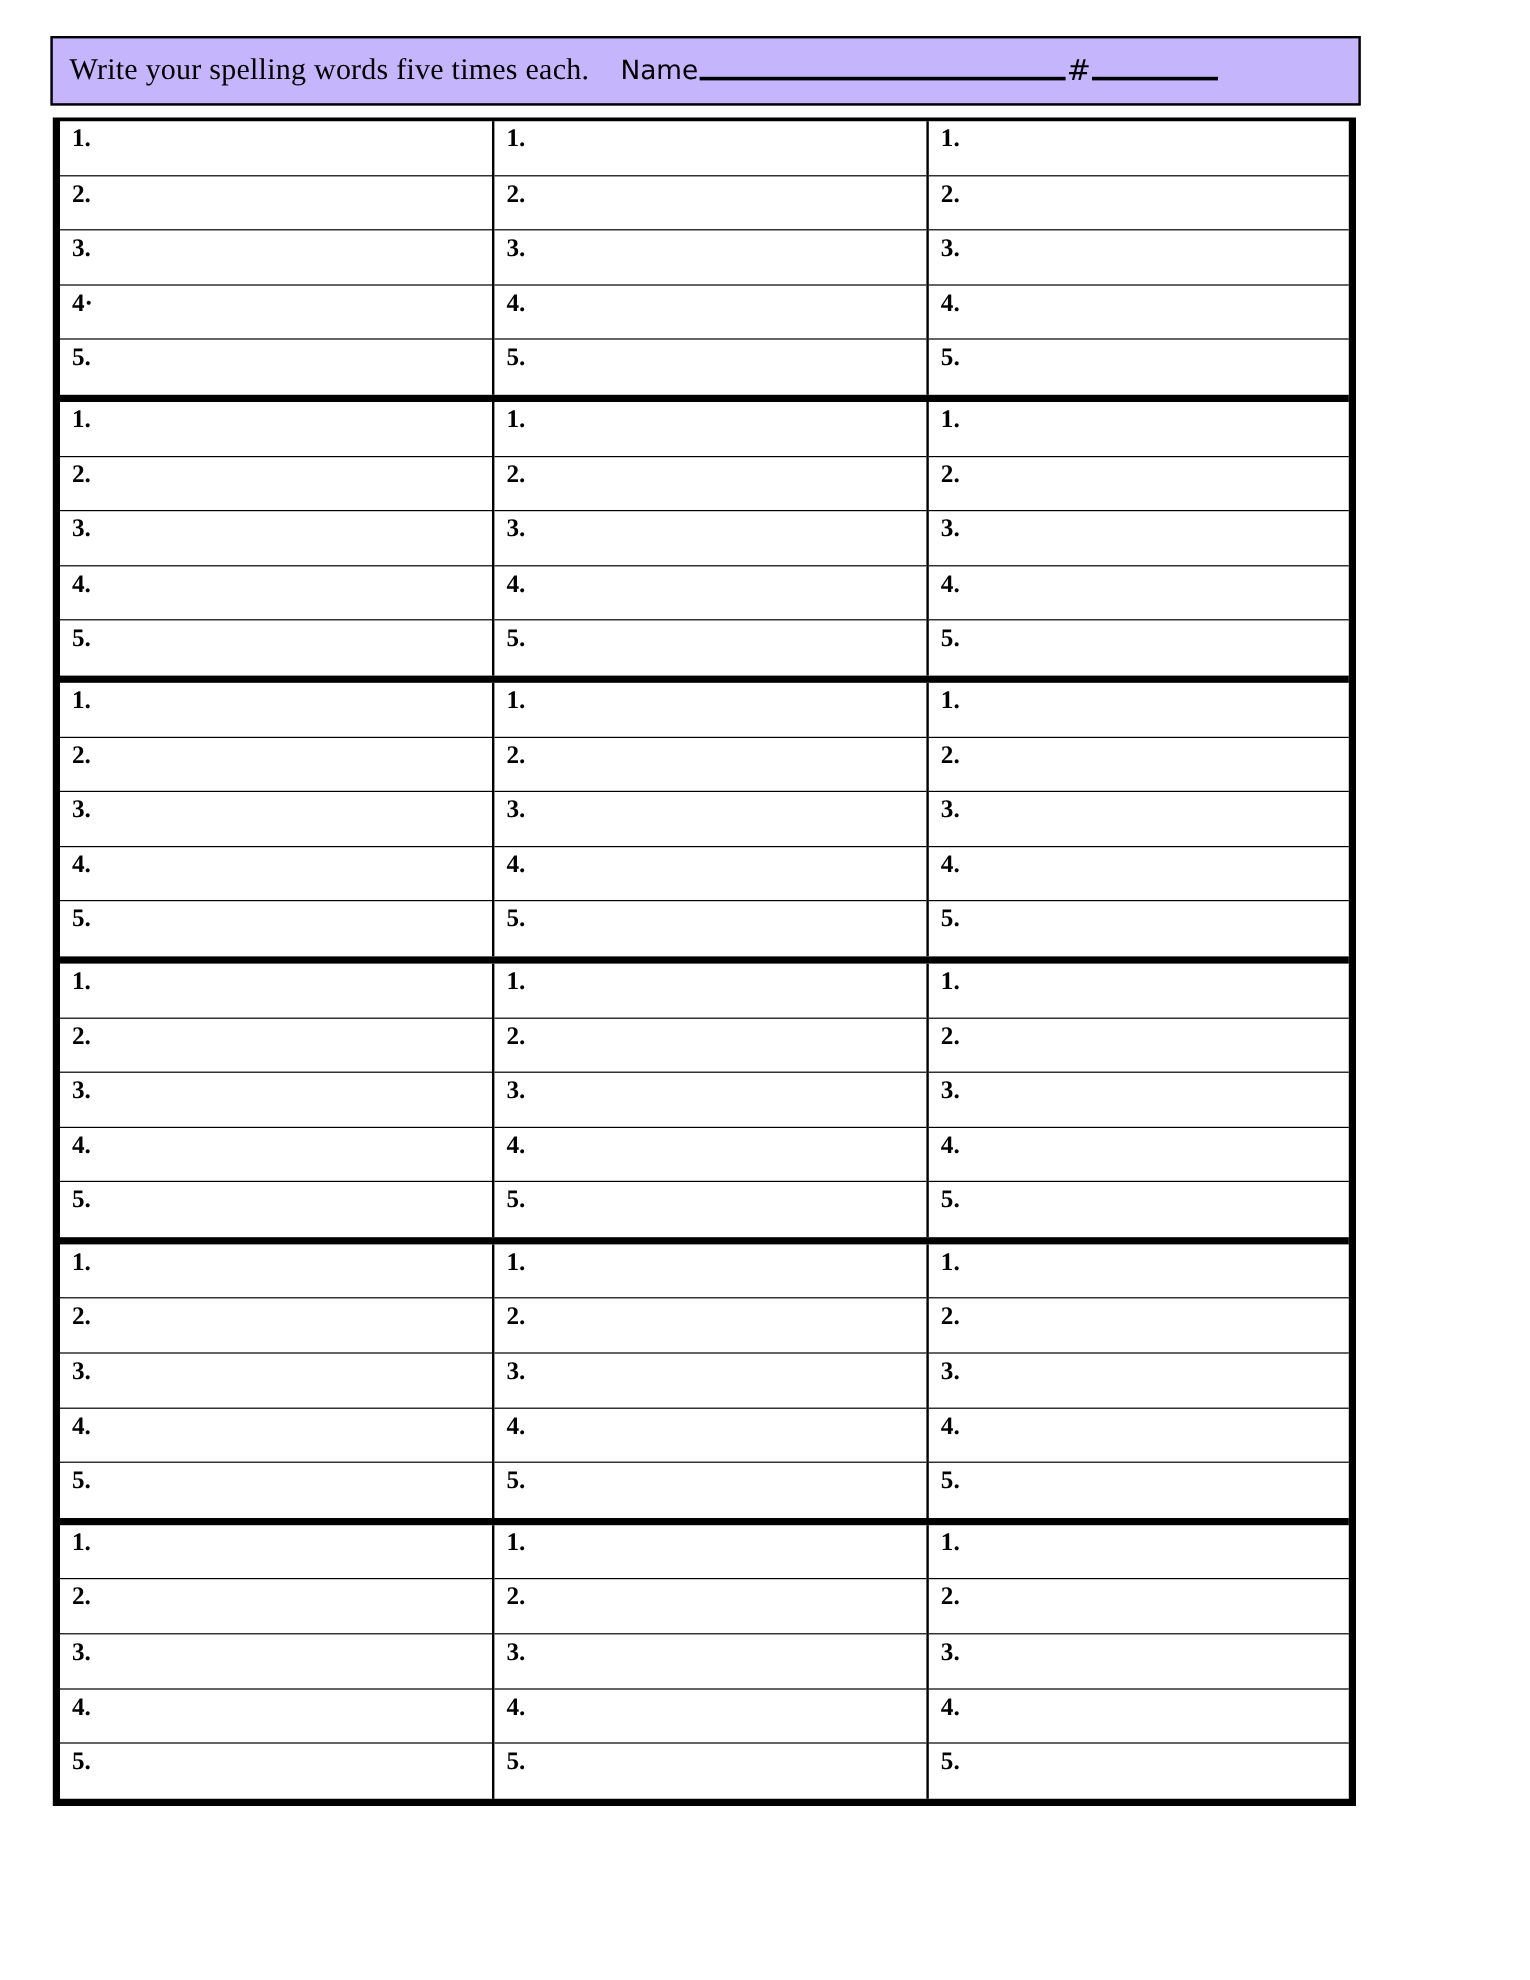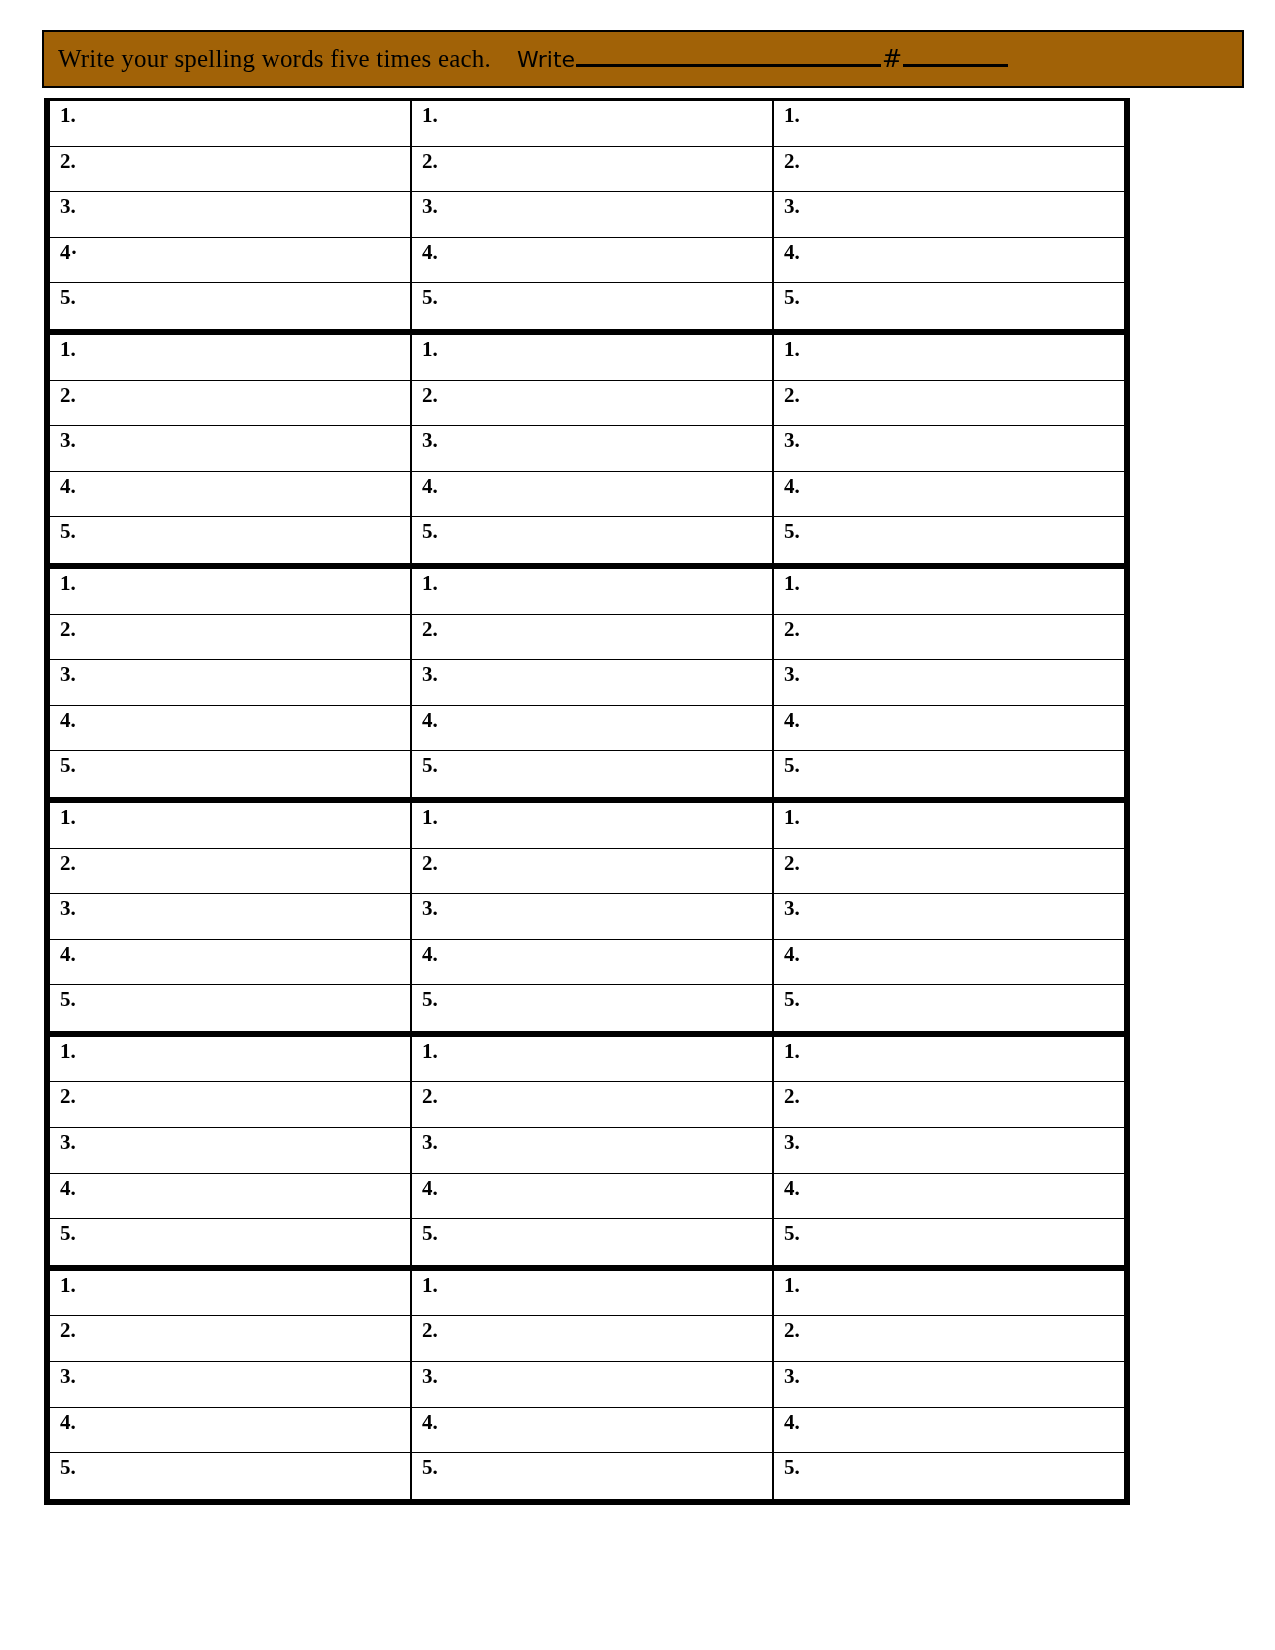--- a/index.html
+++ b/index.html
@@ -22,25 +22,25 @@
     width: 1275px;
     height: 1650px;
     background: #ffffff;
   }
 
   
   .header-box {
     position: absolute;
     left: 42px;
     top: 30px;
-    width: 1202px;
+    width: 1092px;
     height: 58px;
     border: 2px solid #000;
     box-sizing: border-box;
-    background: #a16207;
+    background: #c4b5fd;
   }
   .header-inner {
     position: absolute;
     left: 14px;
     top: 0;
     right: 10px;
     height: 100%;
     display: flex;
     align-items: center;
     white-space: nowrap;
@@ -118,21 +118,21 @@
   }
 </style>
 </head>
 <body>
 
 <div class="page">
 
   <div class="header-box">
     <div class="header-inner">
       <span class="header-title">Write your spelling words five times each.</span>
-      <span class="header-name-label">Write</span>
+      <span class="header-name-label">Name</span>
       <span class="rule rule-name"></span>
       <span class="header-hash">#</span>
       <span class="rule rule-num"></span>
     </div>
   </div>
 
   <div class="grid" id="grid">
       <div class="block">
         <div class="col col-1">
           <div class="line">

